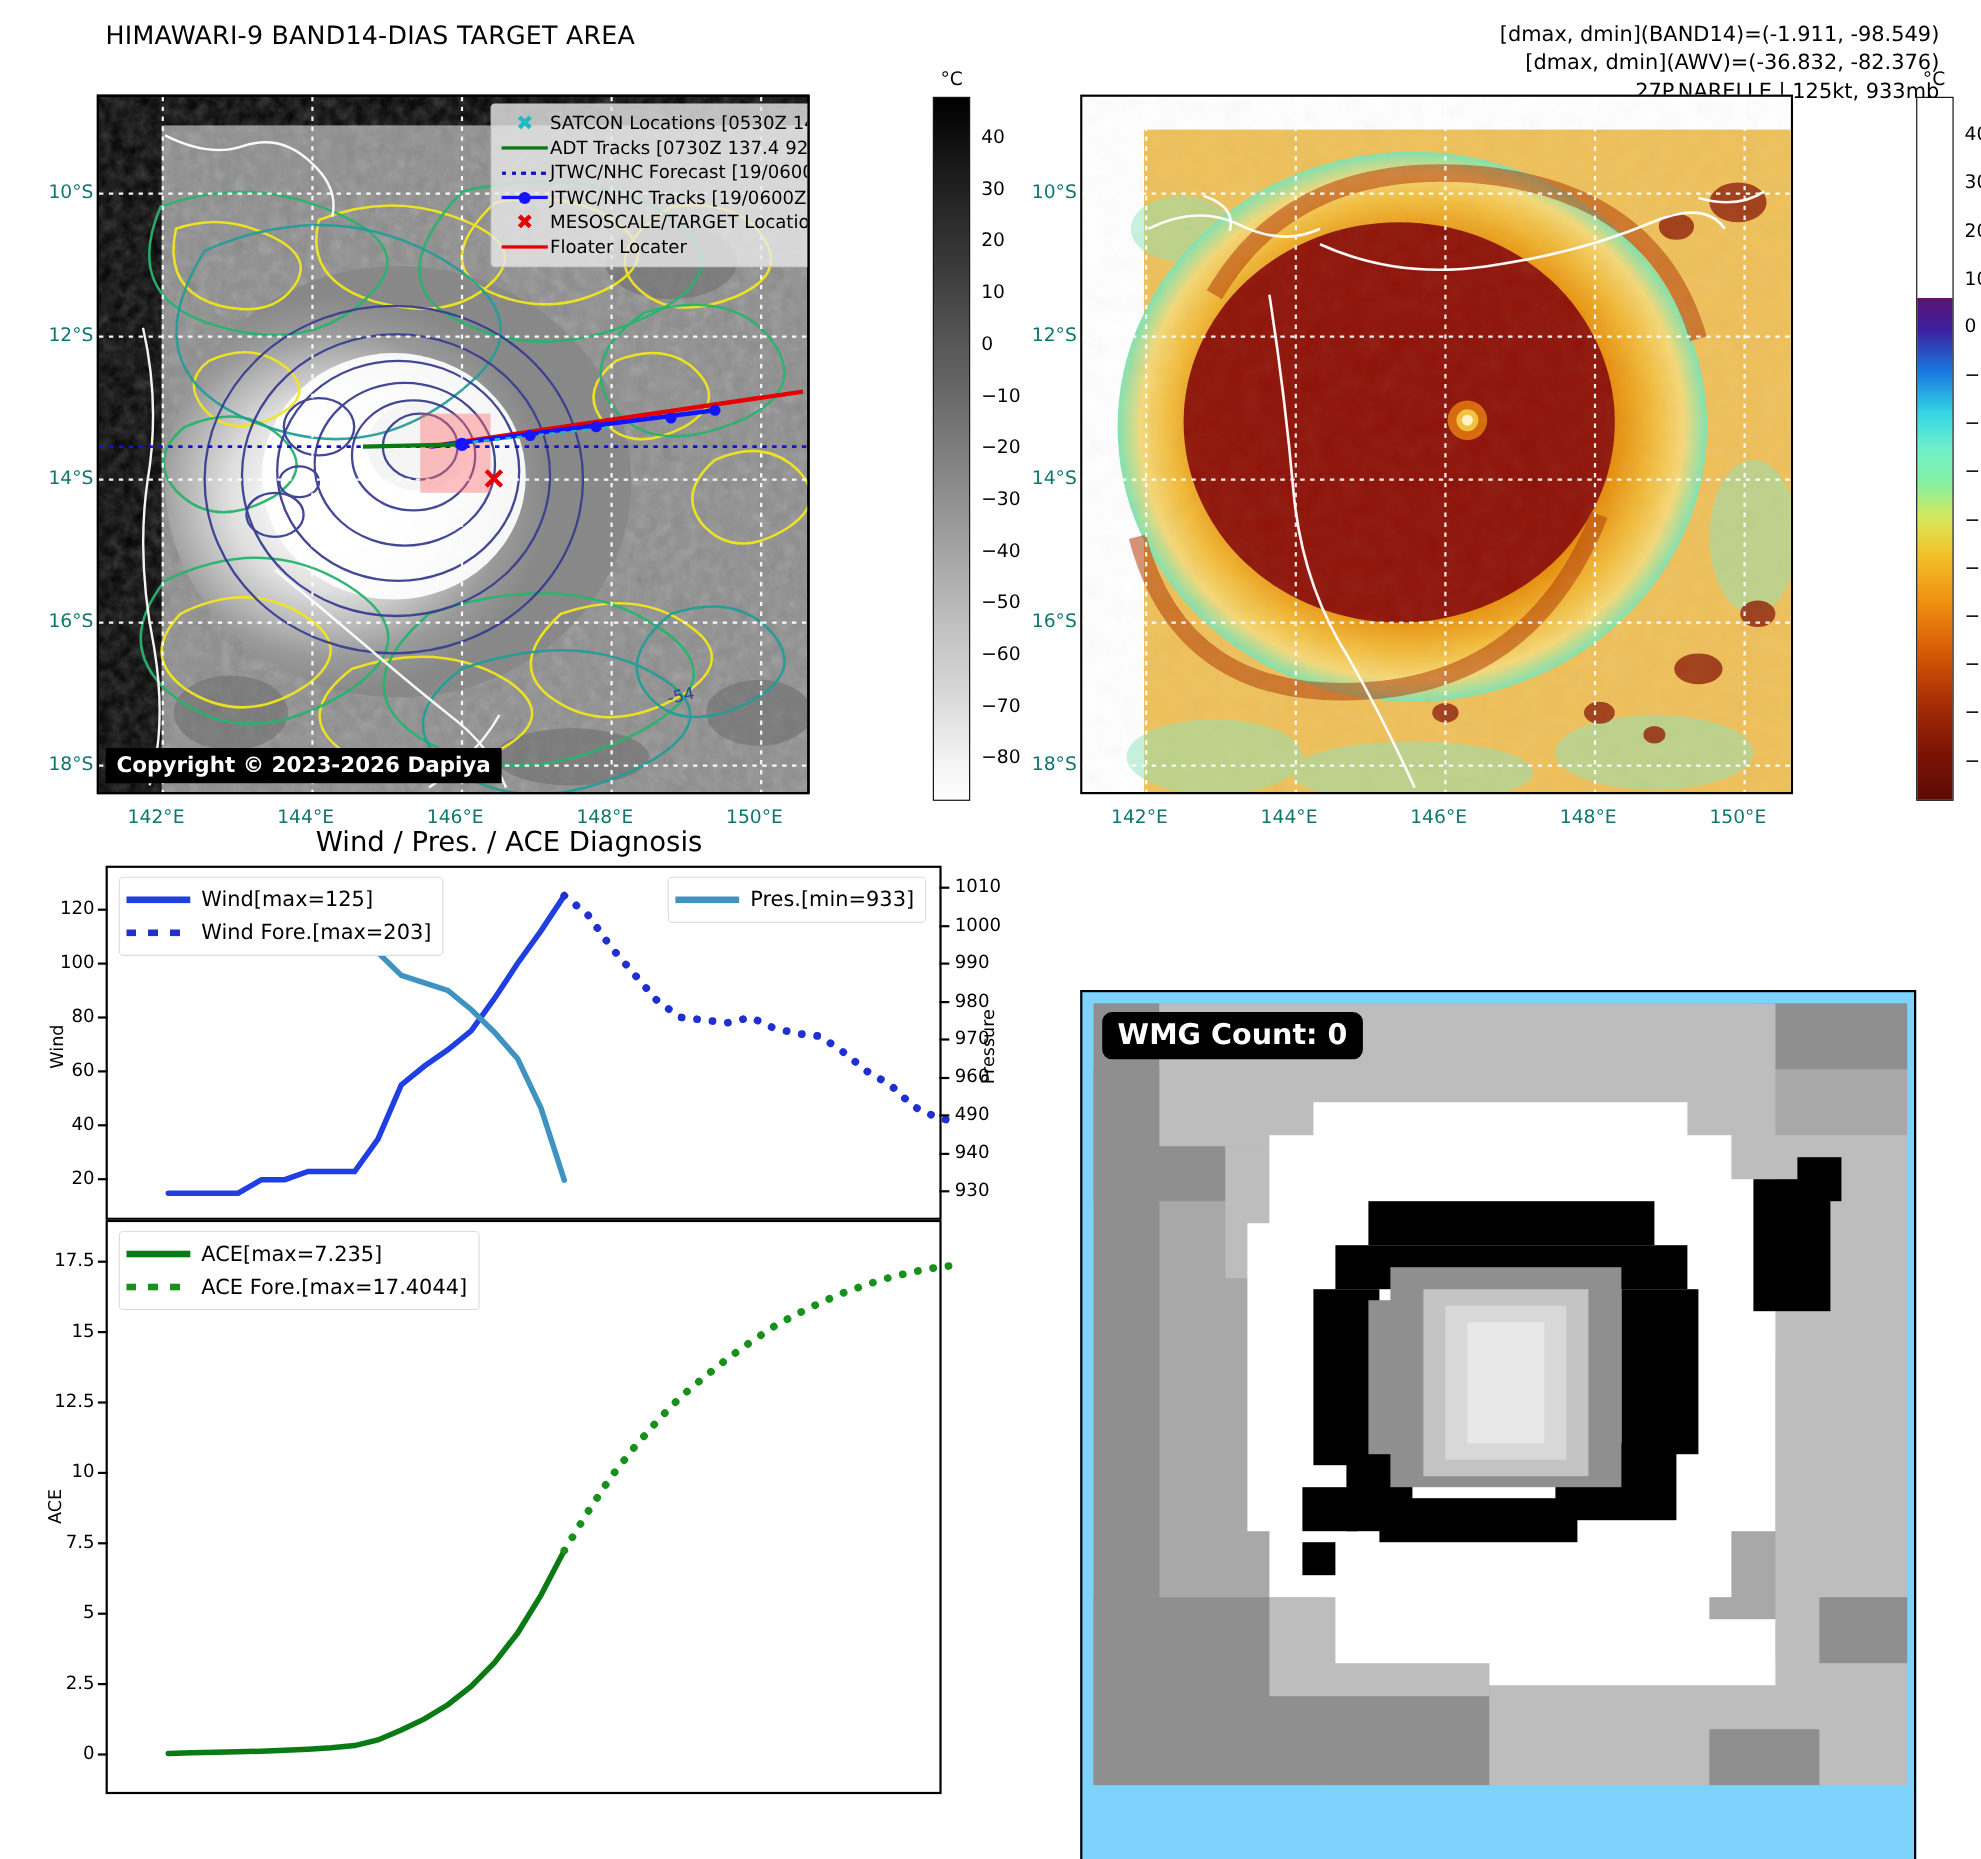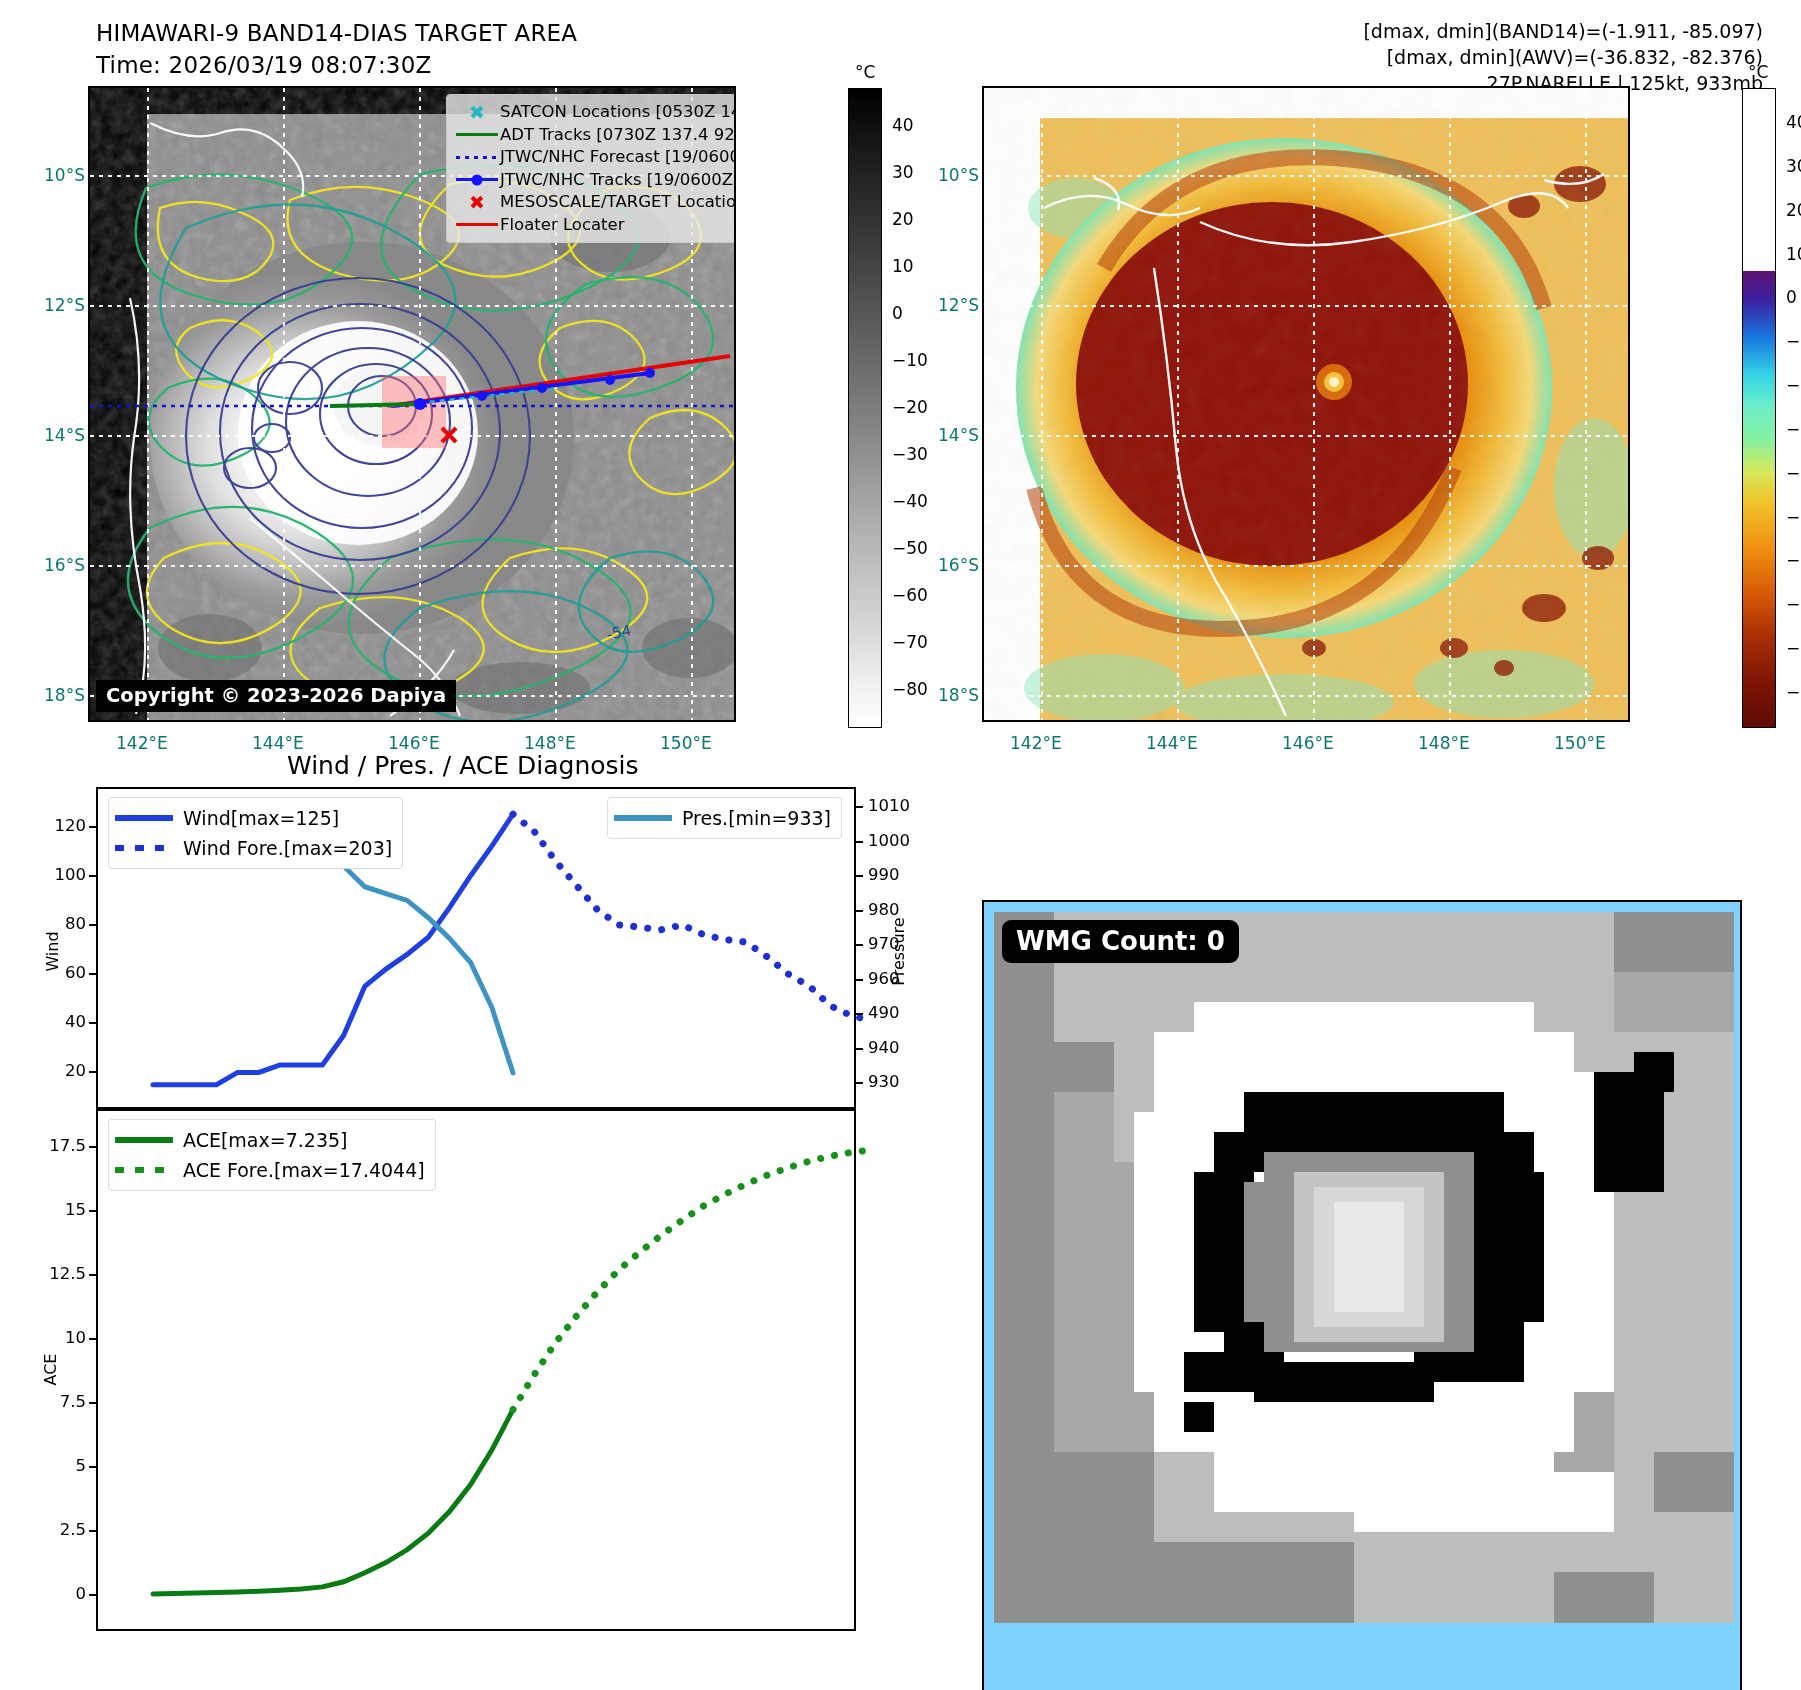--- a/index.html
+++ b/index.html
@@ -48,24 +48,23 @@
   .cl-dash{width:58px;height:6px;background-image:repeating-linear-gradient(to right,currentColor 0 9px,transparent 9px 20px);}
 
   svg{display:block;}
 </style>
 </head>
 <body>
 
 <div class="page">
 
   <div class="abs ttl" style="left:96px;top:20px;">HIMAWARI-9 BAND14-DIAS TARGET AREA</div>
-  <div class="abs ttl" style="left:96px;top:52px;">Time: 2026/03/19 08:07:30Z</div>
 
   <div class="abs hdr-right" style="right:38px;top:18px;">
-    <div>[dmax, dmin](BAND14)=(-1.911, -85.097)</div>
+    <div>[dmax, dmin](BAND14)=(-1.911, -98.549)</div>
     <div>[dmax, dmin](AWV)=(-36.832, -82.376)</div>
     <div>27P.NARELLE | 125kt, 933mb</div>
   </div>
 
   <div class="panel-frame" id="mapL" style="left:88px;top:86px;width:648px;height:636px;">
     <svg width="644" height="632" viewBox="0 0 644 632">
       <defs>
         <radialGradient id="gL" cx="36%" cy="53%" r="46%">
           <stop offset="0%" stop-color="#ffffff"></stop>
           <stop offset="28%" stop-color="#f8f8f8"></stop>

